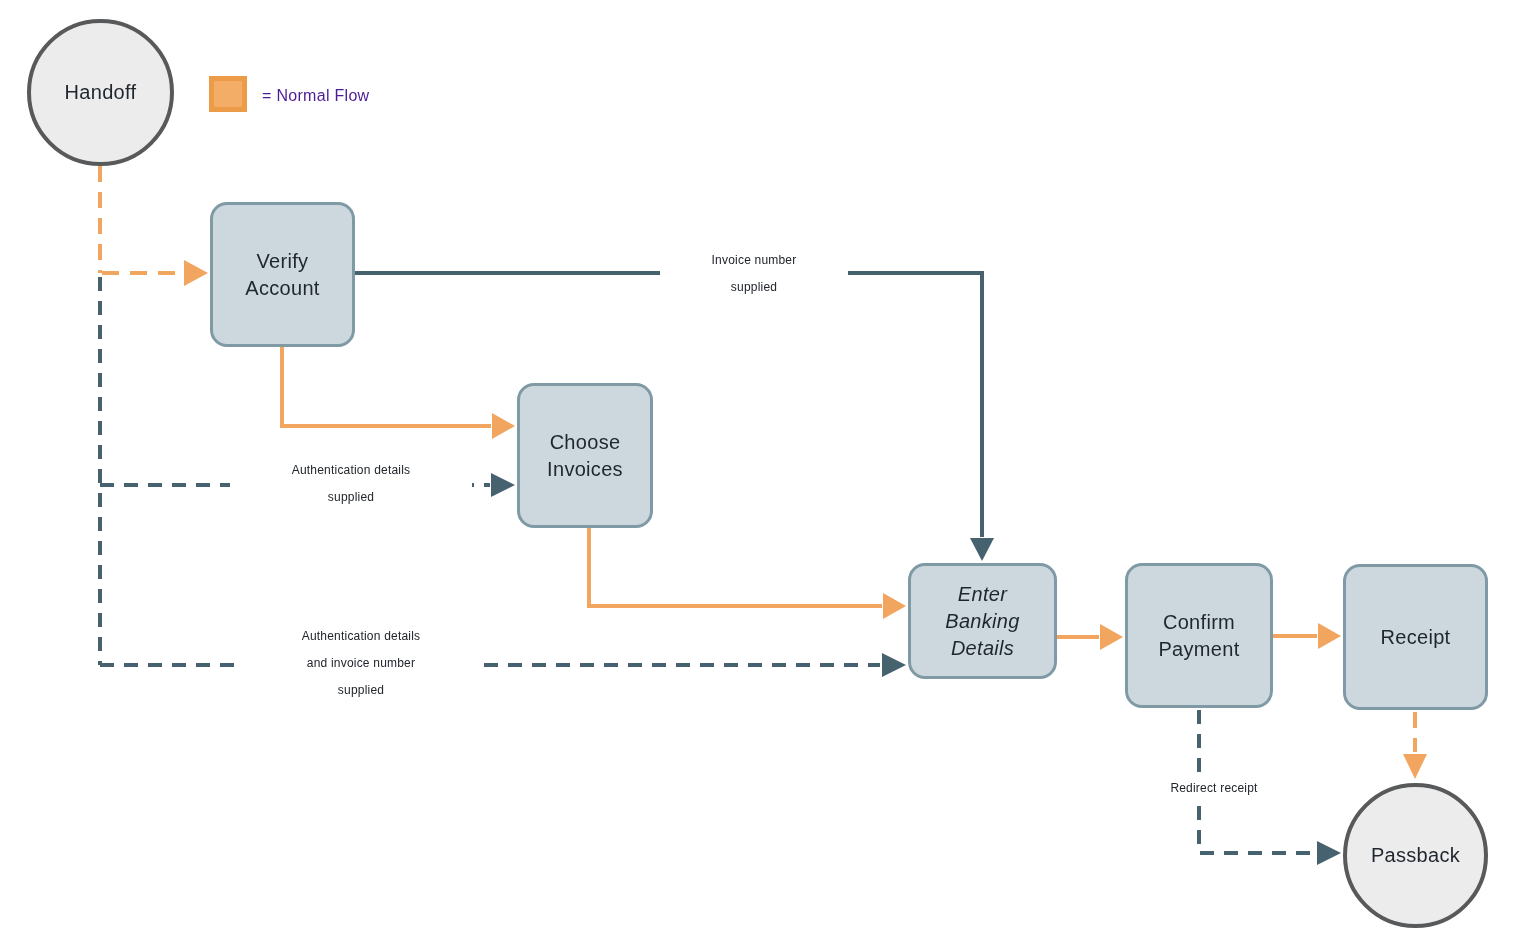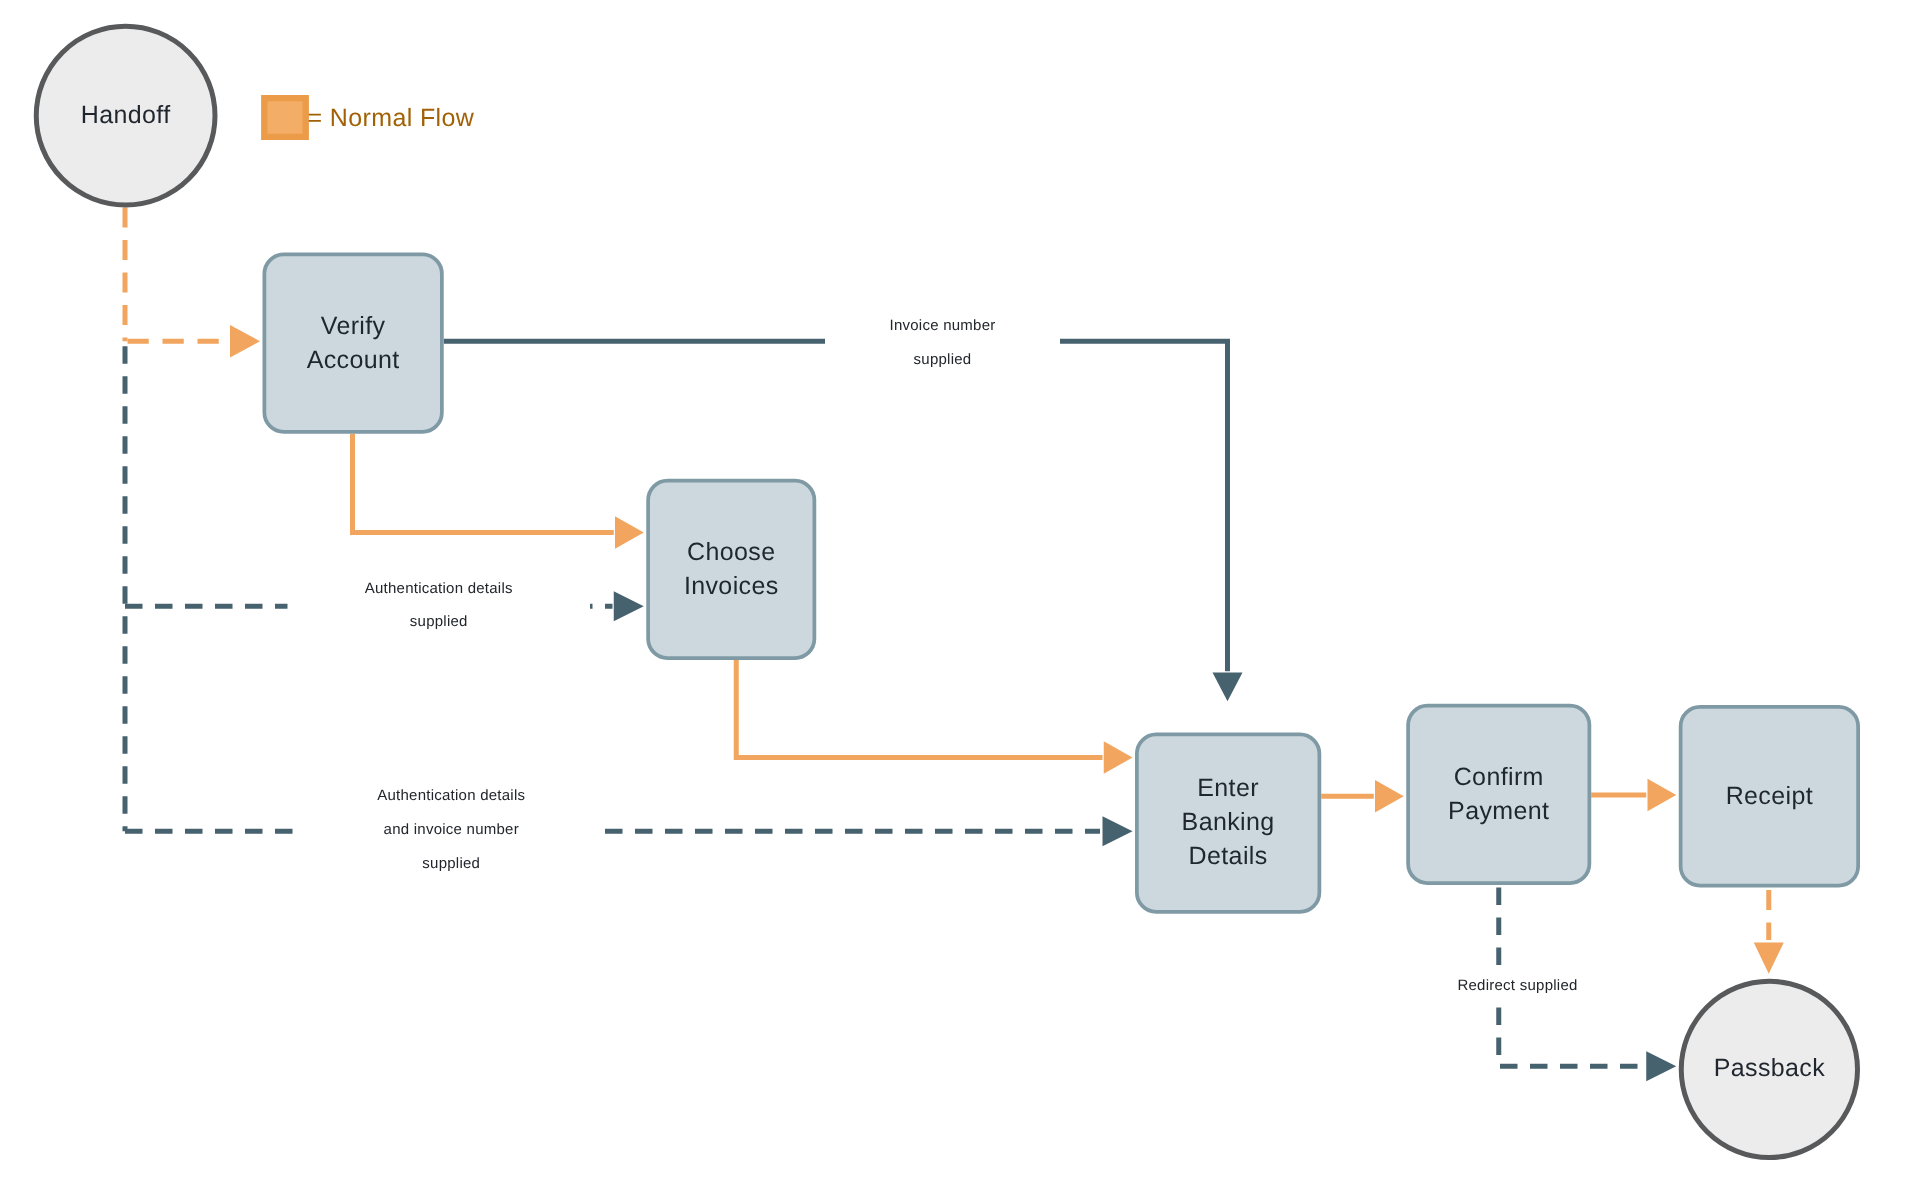--- a/index.html
+++ b/index.html
@@ -59,25 +59,25 @@
     left: 209px;
     top: 76px;
     width: 38px;
     height: 36px;
     box-sizing: border-box;
     background: #f3ad67;
     border: 5px solid #ec9c49;
   }
   .legend-label {
     position: absolute;
-    left: 246px;
+    left: 262px;
     top: 82px;
-    font-size: 20px;
+    font-size: 16px;
     line-height: 27px;
-    color: #a16207;
+    color: #4c1d95;
     letter-spacing: 0.3px;
   }
 </style>
 </head>
 <body>
 
 <div id="canvas">
 
   <svg id="edges" width="1540" height="948" viewBox="0 0 1540 948">
 
@@ -140,34 +140,34 @@
   <div class="edge-label" style="left:660px; top:246px; width:180px;">Invoice number
 supplied</div>
 
   <div class="edge-label" style="left:230px; top:456px; width:234px;">Authentication details
 supplied</div>
 
   <div class="edge-label" style="left:240px; top:622px; width:234px;">Authentication details
 and invoice number
 supplied</div>
 
-  <div class="edge-label" style="left:1124px; top:774px; width:172px;">Redirect supplied</div>
+  <div class="edge-label" style="left:1124px; top:774px; width:172px;">Redirect receipt</div>
 
   <div class="legend-swatch"></div>
   <div class="legend-label">= Normal Flow</div>
 
   <div class="node process" style="left:210px; top:202px; width:145px; height:145px;">Verify
 Account</div>
 
   <div class="node terminal" style="left:27px; top:19px; width:147px; height:147px;">Handoff</div>
 
   <div class="node process" style="left:517px; top:383px; width:136px; height:145px;">Choose
 Invoices</div>
 
-  <div class="node process" style="left:908px; top:586px; width:149px; height:145px;">Enter
+  <div class="node process" style="left:908px; top:563px; width:149px; height:116px;font-style:italic;">Enter
 Banking
 Details</div>
 
   <div class="node process" style="left:1125px; top:563px; width:148px; height:145px;">Confirm
 Payment</div>
 
   <div class="node process" style="left:1343px; top:564px; width:145px; height:146px;">Receipt</div>
 
   <div class="node terminal" style="left:1343px; top:783px; width:145px; height:145px;">Passback</div>
 

